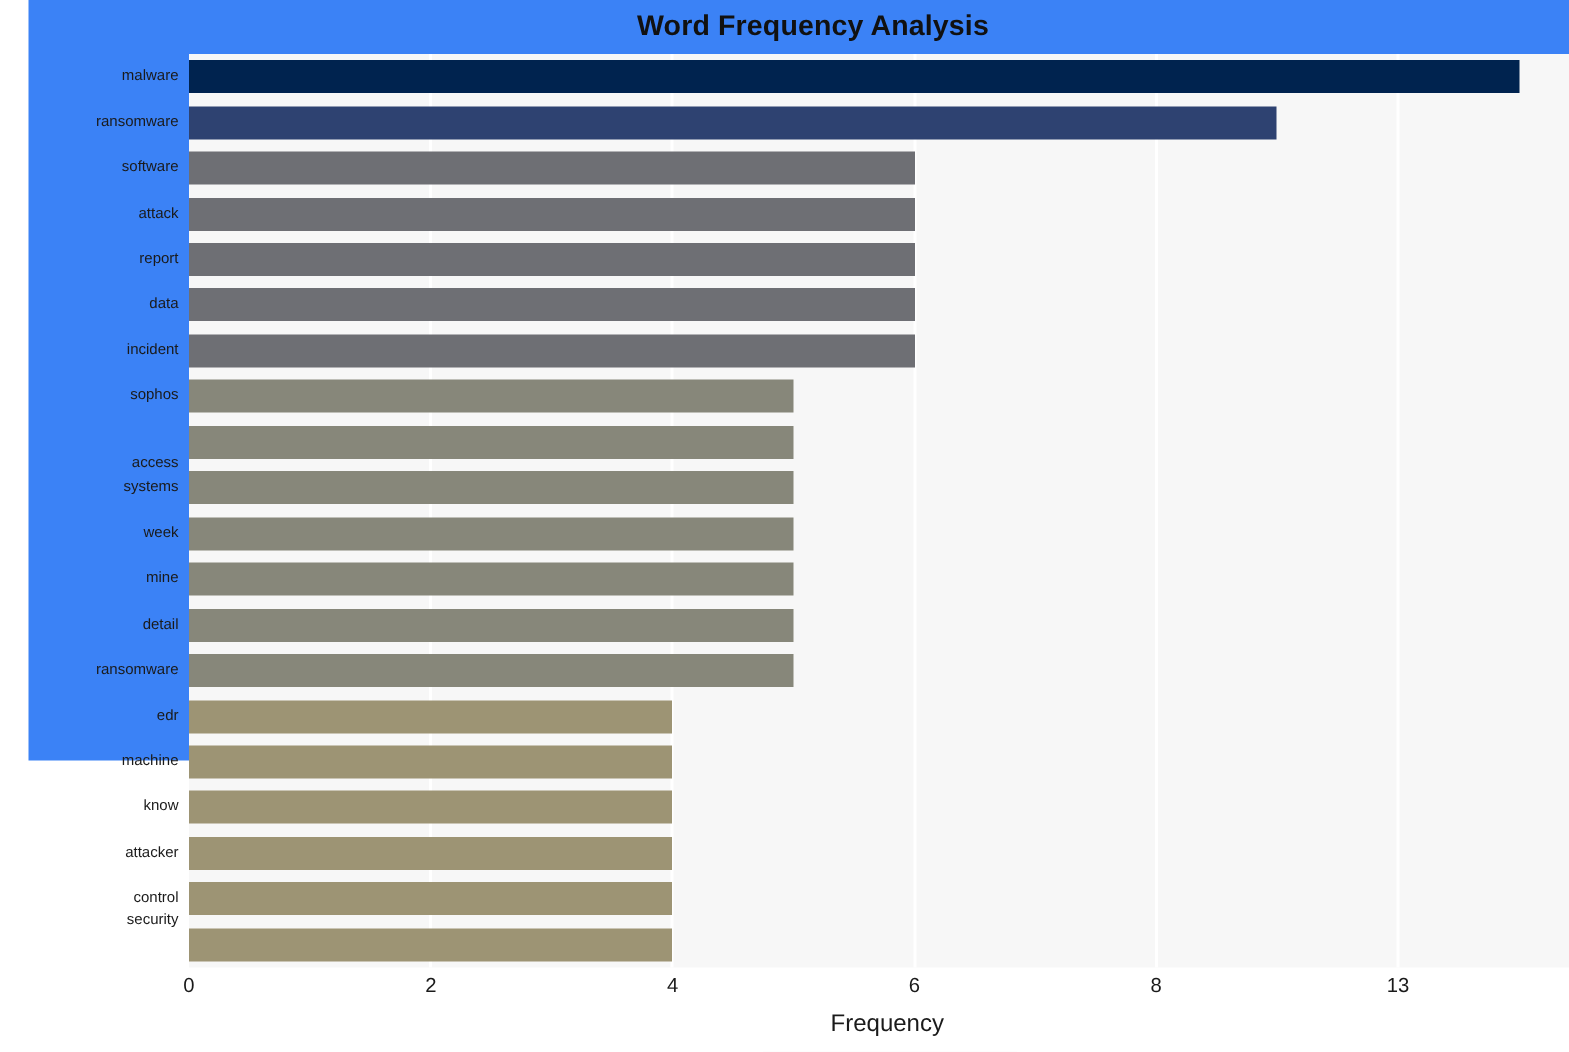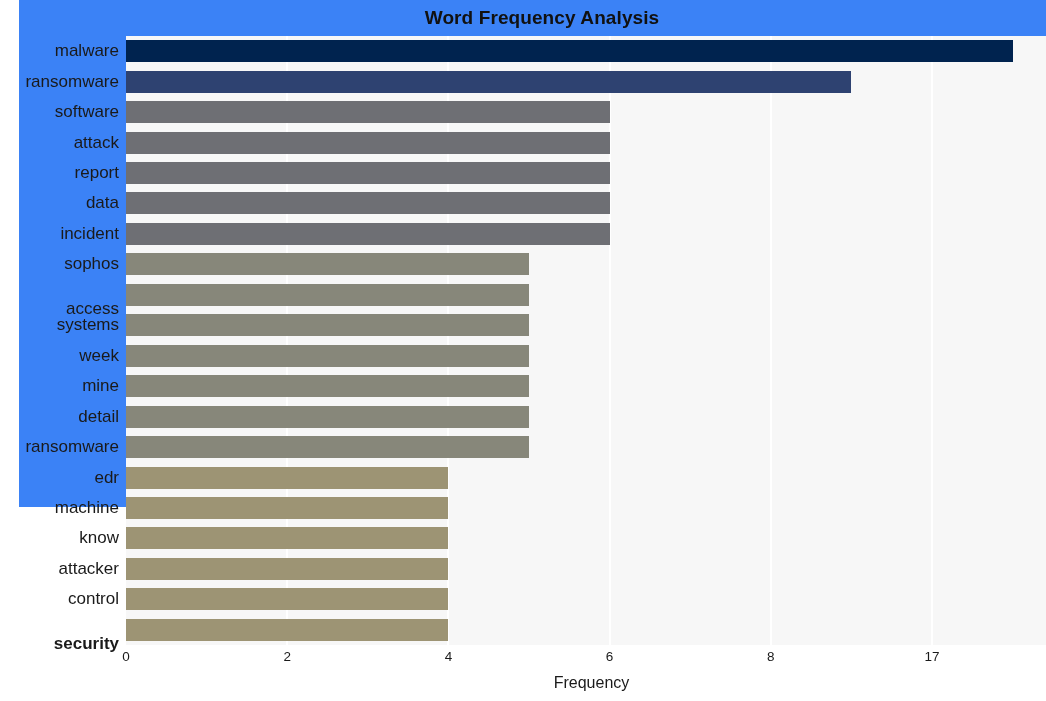--- a/index.html
+++ b/index.html
@@ -68,21 +68,21 @@
     left: 0;
     top: 36px;
     width: 100px;
     height: 609px;
   }
   .y-label {
     position: absolute;
     right: 0;
     width: 100px;
     text-align: right;
-    font-size: 17px;
+    font-size: 10px;
     color: #1a1a1a;
     line-height: 14px;
     white-space: nowrap;
   }
 
   
   #x-axis-labels {
     position: absolute;
     left: 0;
     top: 649px;
@@ -162,27 +162,27 @@
       <div class="y-label" style="top: 282.275px;">systems</div>
       <div class="y-label" style="top: 312.725px;">week</div>
       <div class="y-label" style="top: 343.175px; padding-left: 11px;">mine</div>
       <div class="y-label" style="top: 373.625px;">detail</div>
       <div class="y-label" style="top: 404.075px;">ransomware</div>
       <div class="y-label" style="top: 434.525px;">edr</div>
       <div class="y-label" style="top: 464.975px;">machine</div>
       <div class="y-label" style="top: 495.425px;">know</div>
       <div class="y-label" style="top: 525.875px;">attacker</div>
       <div class="y-label" style="top: 556.325px;">control</div>
-      <div class="y-label" style="top: 601px; font-weight: bold;">security</div>
+      <div class="y-label" style="top: 571px;">security</div>
     </div>
 
   <div id="x-axis-labels">
       <div class="x-label" style="left: 107px;">0</div>
       <div class="x-label" style="left: 268.212px;">2</div>
       <div class="x-label" style="left: 429.424px;">4</div>
       <div class="x-label" style="left: 590.636px;">6</div>
       <div class="x-label" style="left: 751.848px;">8</div>
-      <div class="x-label" style="left: 913.061px;">17</div>
+      <div class="x-label" style="left: 913.061px;">13</div>
     </div>
 
   <div id="x-axis-title">Frequency</div>
 
 </div>
 
 </body></html>

